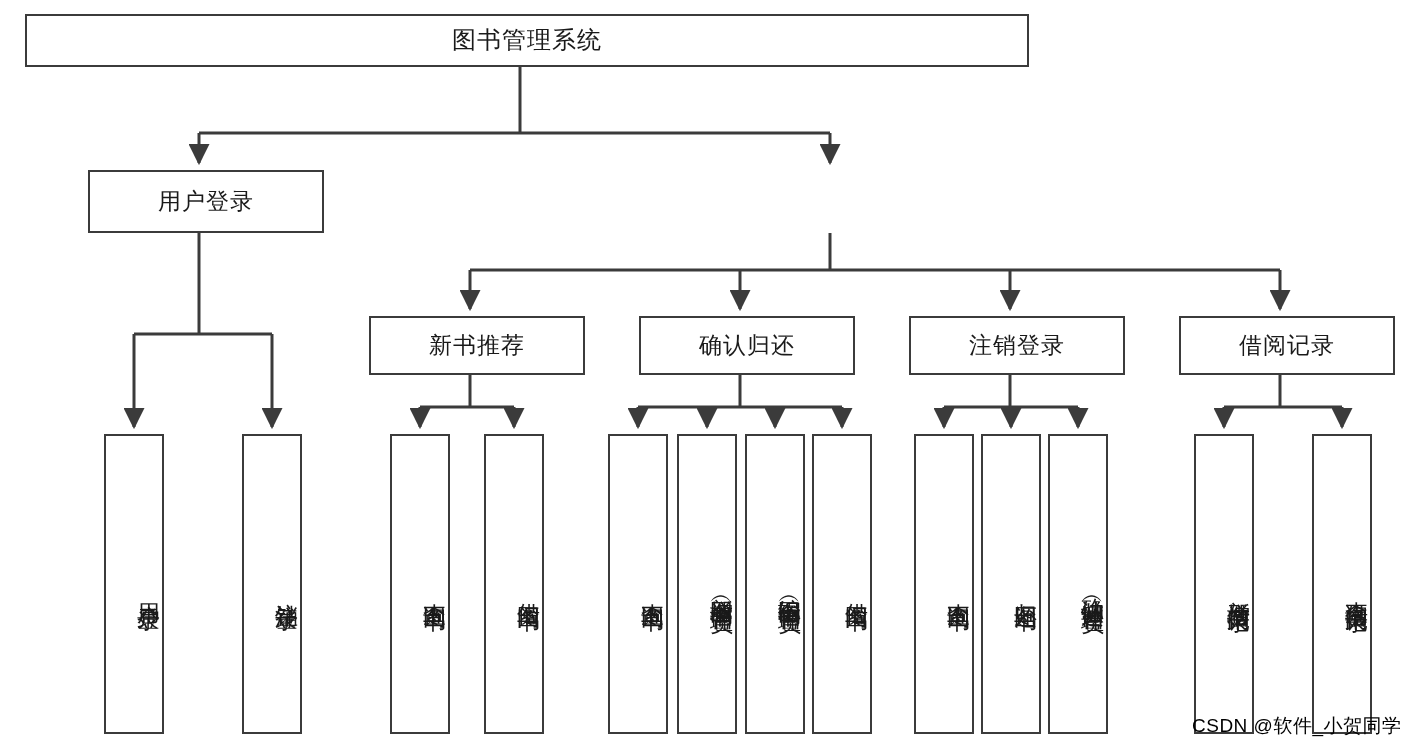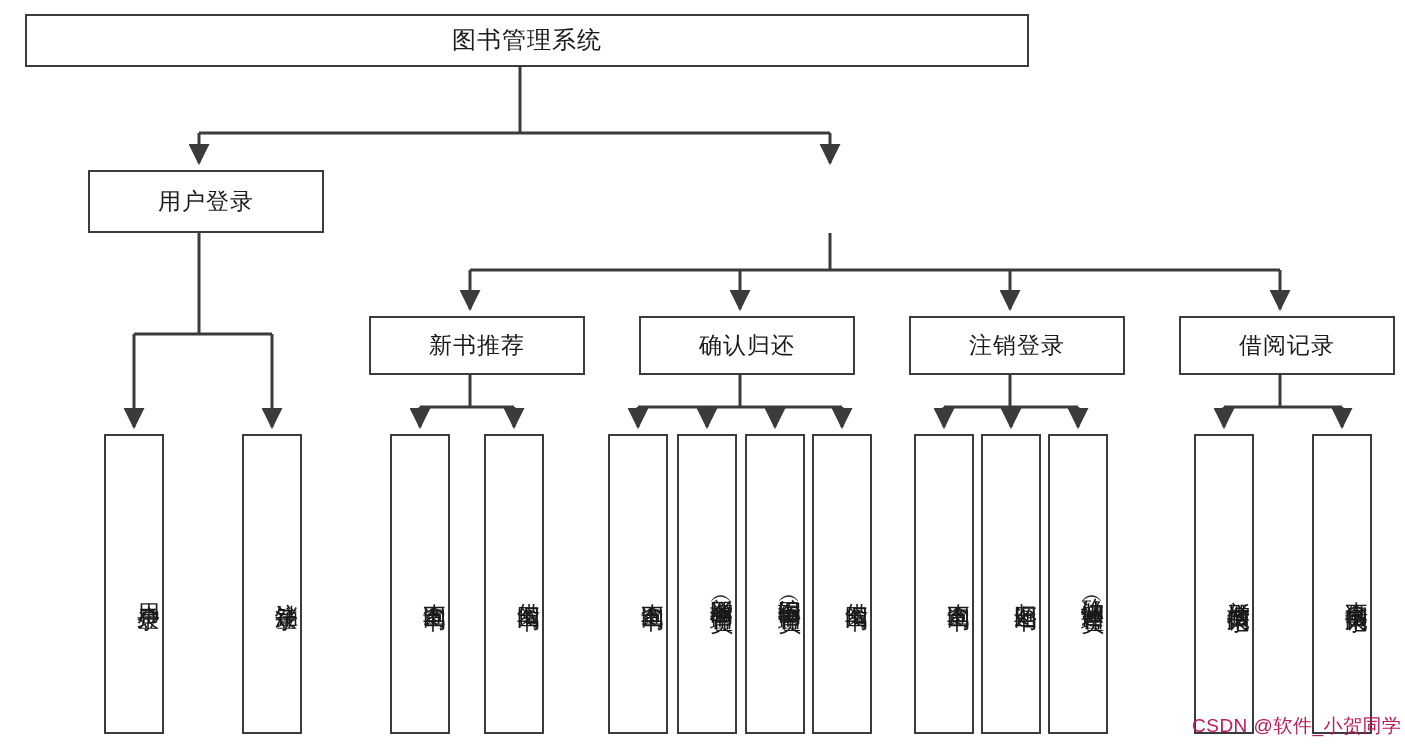--- a/index.html
+++ b/index.html
@@ -55,21 +55,21 @@
     justify-content: center;
   }
   .node.vert > .vlabel {
     writing-mode: vertical-rl;
     text-orientation: upright;
     display: block;
   }
   .watermark {
     position: absolute;
     font-size: 19px;
-    color: #be185d;
+    color: #000000;
     white-space: nowrap;
     letter-spacing: 0.5px;
   }
 </style>
 </head>
 <body>
 
 <div id="canvas">
 
   <svg id="edges" viewBox="0 0 1405 747" xmlns="http://www.w3.org/2000/svg">

